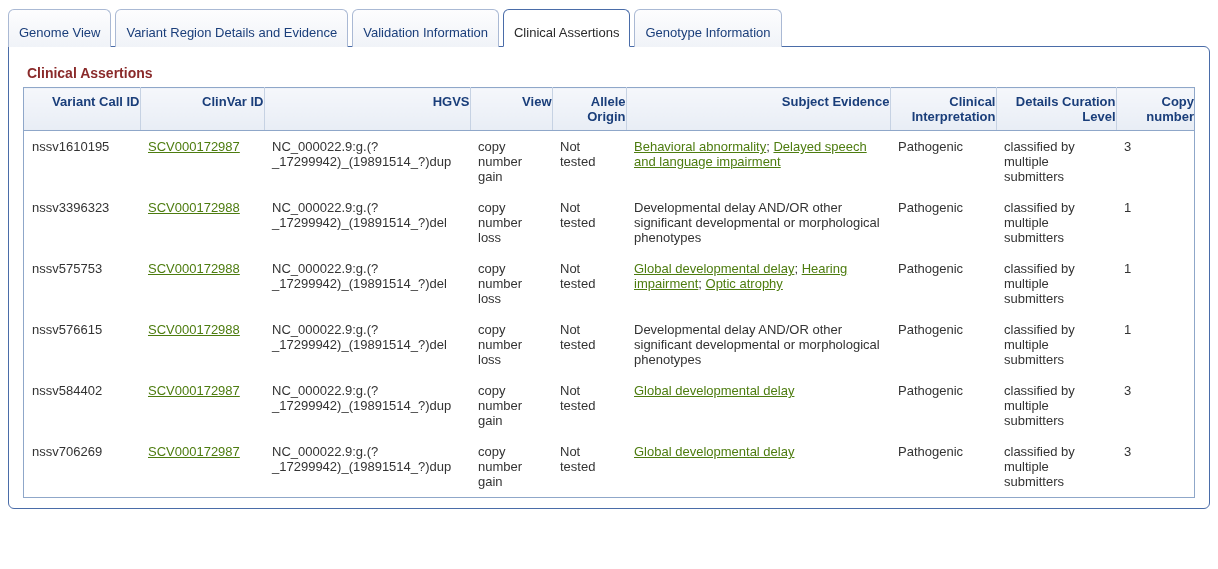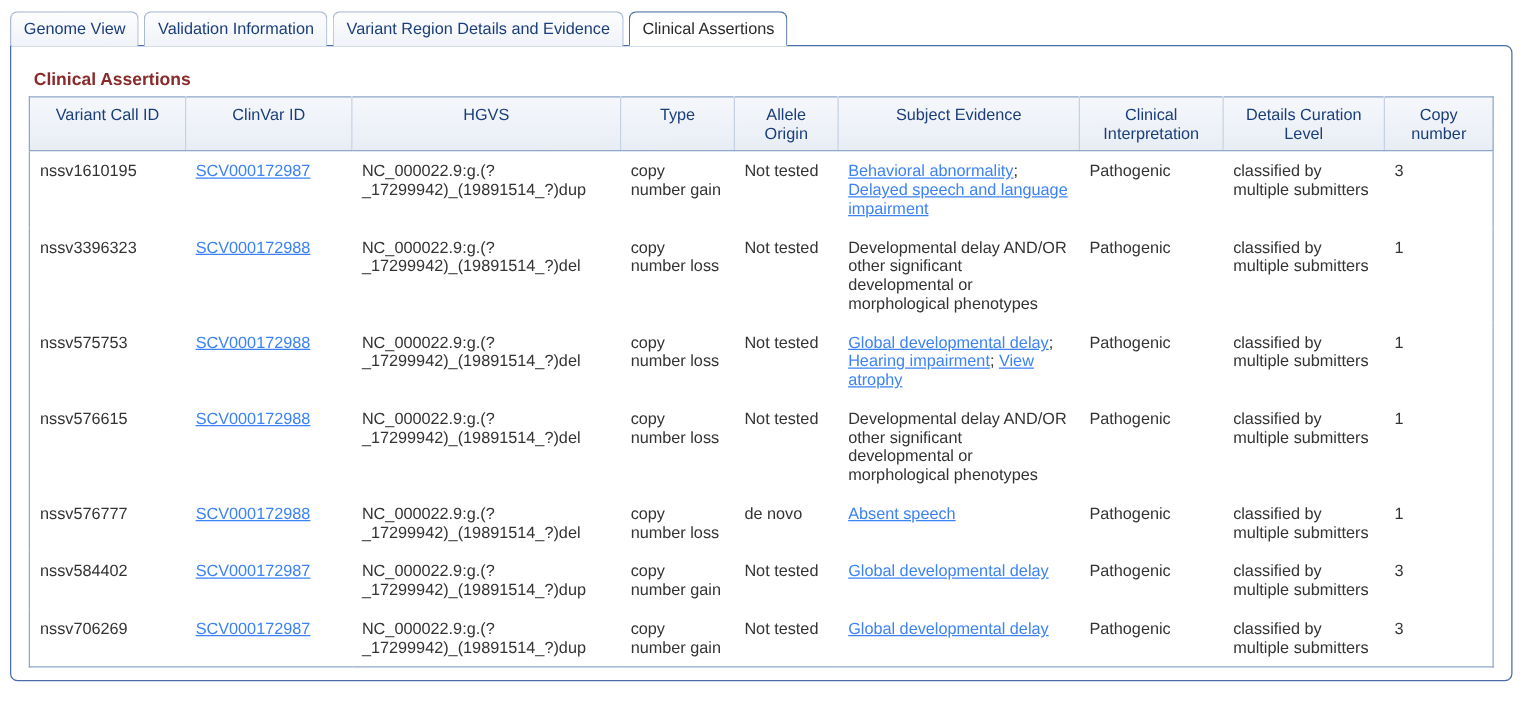--- a/index.html
+++ b/index.html
@@ -13,21 +13,21 @@
   .tabs {
     display: flex;
     gap: 4px;
     position: relative;
     z-index: 2;
   }
   .tab {
     border: 1px solid #aab9d4;
     border-bottom: none;
     border-radius: 6px 6px 0 0;
-    padding: 5px 10px 6px 10px;
+    padding: 15px 10px 6px 10px;
     background: linear-gradient(#fdfdfe, #f0f3f8);
     color: #1a3e7a;
     font-size: 13px;
     cursor: pointer;
     position: relative;
     top: 1px;
   }
   .tab.active {
     background: #fff;
     border-color: #4a6ca8;
@@ -50,75 +50,76 @@
     margin: 4px 0 6px 4px;
   }
   table.data {
     width: 100%;
     border-collapse: collapse;
     border: 1px solid #8fa7c9;
   }
   table.data th {
     background: linear-gradient(#f5f7fb, #e8edf5);
     color: #1a3e7a;
-    font-weight: normal;
-    text-align: center;
-    padding: 6px 12px;
+    font-weight: bold;
+    text-align: right;
+    padding: 6px 0;
     border-bottom: 1px solid #8fa7c9;
     border-right: 1px solid #c6d2e3;
     vertical-align: top;
     font-size: 13px;
   }
   table.data th:last-child { border-right: none; }
   table.data td {
     padding: 8px 8px;
     vertical-align: top;
     font-size: 13px;
     color: #333;
   }
   table.data tbody tr + tr td {
     
   }
   a.link {
-    color: #3b82f6;
+    color: #4d7c0f;
     text-decoration: underline;
   }
   .pheno span.sep {
     color: #333;
   }
   .col-vcid   { width: 100px; }
   .col-clin   { width: 108px; }
   .col-hgvs   { width: 190px; margin-left: 28px; }
   .col-type   { width: 66px; }
   .col-origin { width: 58px; }
   .col-pheno  { }
   .col-interp { width: 90px; }
   .col-cur    { width: 104px; }
   .col-copy   { width: 62px; }
 </style>
 </head>
 <body>
 
 <div class="tabs" id="tab-bar">
     <div class="tab">Genome View</div>
+    <div class="tab">Variant Region Details and Evidence</div>
     <div class="tab">Validation Information</div>
-    <div class="tab">Variant Region Details and Evidence</div>
     <div class="tab active">Clinical Assertions</div>
+    <div class="tab">Genotype Information</div>
   </div>
 
 <div class="panel">
   <div class="panel-title">Clinical Assertions</div>
 
   <table class="data">
     <thead>
       <tr>
         <th class="col-vcid">Variant Call ID</th>
         <th class="col-clin">ClinVar ID</th>
         <th class="col-hgvs">HGVS</th>
-        <th class="col-type">Type</th>
+        <th class="col-type">View</th>
         <th class="col-origin">Allele Origin</th>
         <th class="col-pheno">Subject Evidence</th>
         <th class="col-interp">Clinical Interpretation</th>
         <th class="col-cur">Details Curation Level</th>
         <th class="col-copy">Copy number</th>
       </tr>
     </thead>
     <tbody id="rows">
         <tr>
           <td class="col-vcid">nssv1610195</td>
@@ -141,43 +142,32 @@
           <td class="col-interp">Pathogenic</td>
           <td class="col-cur">classified by multiple submitters</td>
           <td class="col-copy">1</td>
         </tr>
         <tr>
           <td class="col-vcid">nssv575753</td>
           <td class="col-clin"><a class="link" href="#">SCV000172988</a></td>
           <td class="col-hgvs">NC_000022.9:g.(?_17299942)_(19891514_?)del</td>
           <td class="col-type">copy number loss</td>
           <td class="col-origin">Not tested</td>
-          <td class="col-pheno pheno"><a class="link" href="#">Global developmental delay</a><span class="sep">; </span><a class="link" href="#">Hearing impairment</a><span class="sep">; </span><a class="link" href="#">View atrophy</a></td>
+          <td class="col-pheno pheno"><a class="link" href="#">Global developmental delay</a><span class="sep">; </span><a class="link" href="#">Hearing impairment</a><span class="sep">; </span><a class="link" href="#">Optic atrophy</a></td>
           <td class="col-interp">Pathogenic</td>
           <td class="col-cur">classified by multiple submitters</td>
           <td class="col-copy">1</td>
         </tr>
         <tr>
           <td class="col-vcid">nssv576615</td>
           <td class="col-clin"><a class="link" href="#">SCV000172988</a></td>
           <td class="col-hgvs">NC_000022.9:g.(?_17299942)_(19891514_?)del</td>
           <td class="col-type">copy number loss</td>
           <td class="col-origin">Not tested</td>
           <td class="col-pheno pheno"><span>Developmental delay AND/OR other significant developmental or morphological phenotypes</span></td>
-          <td class="col-interp">Pathogenic</td>
-          <td class="col-cur">classified by multiple submitters</td>
-          <td class="col-copy">1</td>
-        </tr>
-        <tr>
-          <td class="col-vcid">nssv576777</td>
-          <td class="col-clin"><a class="link" href="#">SCV000172988</a></td>
-          <td class="col-hgvs">NC_000022.9:g.(?_17299942)_(19891514_?)del</td>
-          <td class="col-type">copy number loss</td>
-          <td class="col-origin">de novo</td>
-          <td class="col-pheno pheno"><a class="link" href="#">Absent speech</a></td>
           <td class="col-interp">Pathogenic</td>
           <td class="col-cur">classified by multiple submitters</td>
           <td class="col-copy">1</td>
         </tr>
         <tr>
           <td class="col-vcid">nssv584402</td>
           <td class="col-clin"><a class="link" href="#">SCV000172987</a></td>
           <td class="col-hgvs">NC_000022.9:g.(?_17299942)_(19891514_?)dup</td>
           <td class="col-type">copy number gain</td>
           <td class="col-origin">Not tested</td>

